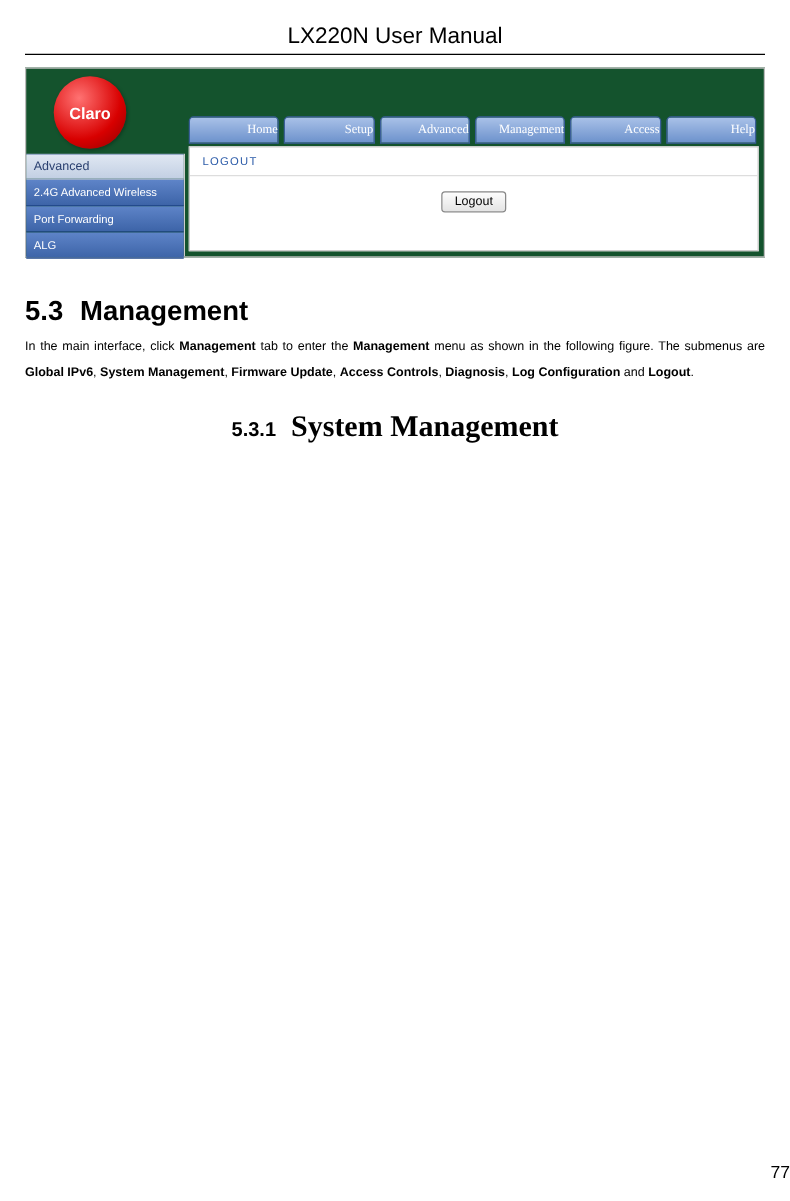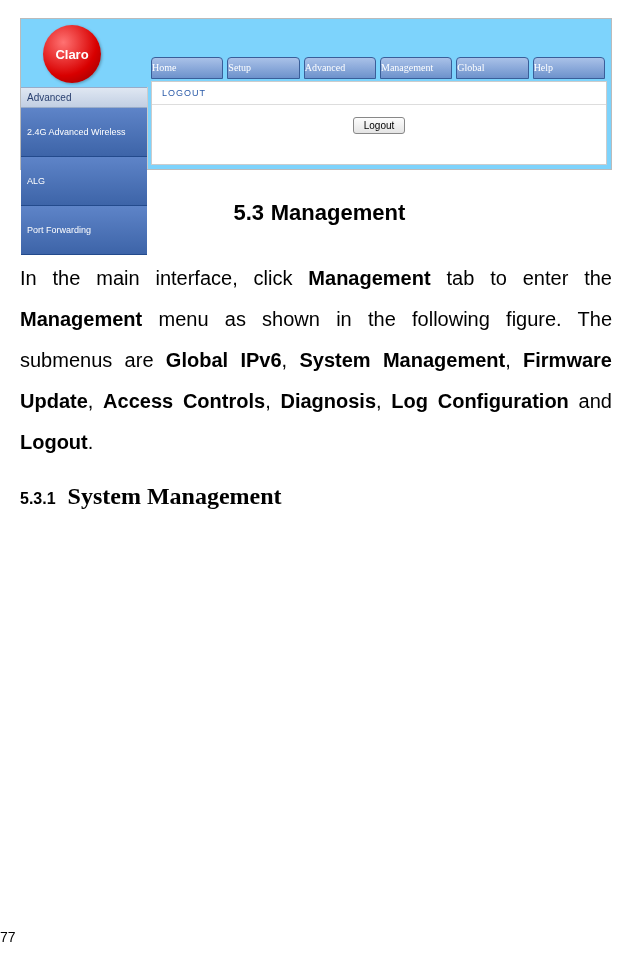--- a/index.html
+++ b/index.html
@@ -22,21 +22,21 @@
     font-family: Arial, sans-serif;
     padding-bottom: 4px;
     border-bottom: 1.5px solid #000;
     margin-bottom: 10px;
   }
   
   .router-shot {
     border: 1px solid #bbb;
     position: relative;
     height: 150px;
-    background: #7dd3fc;
+    background: #14532d;
   }
   .logo-circle {
     position: absolute;
     left: 22px;
     top: 6px;
     width: 58px;
     height: 58px;
     border-radius: 50%;
     background: radial-gradient(circle at 35% 30%, #ff7272 0%, #d80000 60%, #8c0000 100%);
     color: #fff;
@@ -57,21 +57,21 @@
     display: flex;
     gap: 4px;
   }
   .nav-tab {
     flex: 1;
     background: linear-gradient(#a9c1e8, #6d92cc);
     border: 1px solid #3a5e99;
     border-radius: 4px 4px 0 0;
     color: #fff;
     font-size: 10px;
-    text-align: left;
+    text-align: right;
     line-height: 20px;
     font-family: "Times New Roman", serif;
   }
   .sidebar {
     position: absolute;
     left: 0;
     top: 68px;
     width: 126px;
     bottom: 0;
     border-right: 1px solid #ccc;
@@ -83,21 +83,21 @@
     padding: 4px 6px;
     border: 1px solid #98acc9;
     border-left: none;
     border-right: none;
     font-family: Arial, sans-serif;
   }
   .side-item {
     background: linear-gradient(#5e84c8, #3d64a8);
     color: #fff;
     font-size: 9px;
-    padding: 19px 6px;
+    padding: 5px 6px;
     border-bottom: 1px solid #234a8c;
     font-family: Arial, sans-serif;
     white-space: nowrap;
     overflow: hidden;
   }
   .content-area {
     position: absolute;
     left: 130px;
     top: 62px;
     right: 4px;
@@ -131,82 +131,83 @@
     border-radius: 3px;
     font-family: Arial, sans-serif;
   }
 
   
   .section-heading {
     font-family: Arial, sans-serif;
     font-weight: bold;
     font-size: 22px;
     margin-top: 30px;
-    margin-bottom: 32px;
-    text-align: center;
+    margin-bottom: 6px;
   }
   .sec-num { display:inline-block; width: 44px; }
   .body-text {
     font-family: Arial, sans-serif;
-    font-size: 20px;
+    font-size: 10px;
     line-height: 2.05;
     text-align: justify;
     margin: 0 0 18px 0;
   }
   .subsection-row {
     display: flex;
     align-items: baseline;
     gap: 12px;
     margin-top: 20px;
     margin-bottom: 14px;
+    justify-content: center;
   }
   .subsec-num {
     font-family: Arial, sans-serif;
     font-weight: bold;
     font-size: 16px;
   }
   .subsec-title {
     font-family: "Book Antiqua", Palatino, "Palatino Linotype", serif;
     font-weight: bold;
     font-size: 24px;
   }
   .bold { font-weight: bold; }
   .page-number {
     position: absolute;
     bottom: 16px;
     left: 0;
     right: 0;
-    text-align: left;
+    text-align: right;
     font-size: 14px;
     font-family: Arial, sans-serif;
   }
 </style>
 </head>
 <body>
 
 <div class="page">
 
+  <div class="doc-header">LX220N User Manual</div>
 
   <div class="router-shot">
     <div class="logo-circle">Claro</div>
 
     <div class="nav-row">
       <div class="nav-tab">Home</div>
       <div class="nav-tab">Setup</div>
       <div class="nav-tab">Advanced</div>
       <div class="nav-tab">Management</div>
-      <div class="nav-tab">Global</div>
+      <div class="nav-tab">Access</div>
       <div class="nav-tab">Help</div>
     </div>
 
     <div class="sidebar">
       <div class="side-head">Advanced</div>
       <div class="side-item">2.4G Advanced Wireless</div>
+      <div class="side-item">Port Forwarding</div>
       <div class="side-item">ALG</div>
-      <div class="side-item">Port Forwarding</div>
     </div>
 
     <div class="content-area">
       <div class="breadcrumb">LOGOUT</div>
       <div class="btn-row">
         <button class="logout-btn">Logout</button>
       </div>
     </div>
   </div>
 

